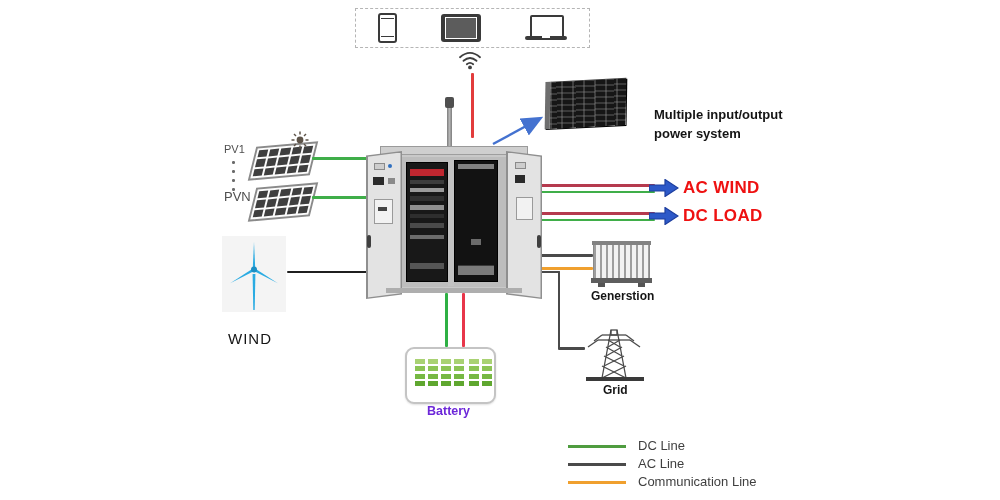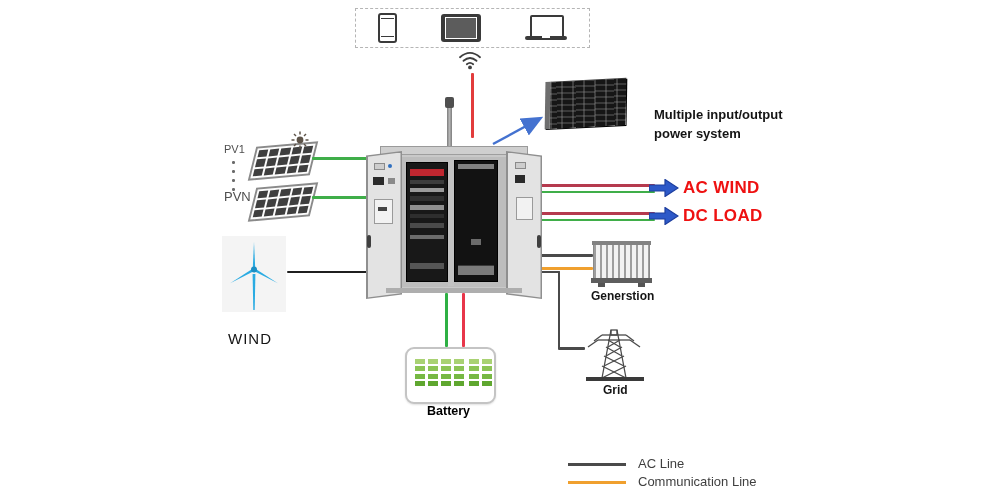--- a/index.html
+++ b/index.html
@@ -237,21 +237,21 @@
   <div class="vline" style="left: 445px; top: 293px; height: 54px; background: rgb(46, 176, 68);"></div>
   <div class="vline" style="left: 462px; top: 293px; height: 54px; background: rgb(232, 54, 74);"></div>
   <div class="batt-box">
     <div class="batt-col" style="left:8px;"></div>
     <div class="batt-col" style="left:21px;"></div>
     <div class="batt-col" style="left:34px;"></div>
     <div class="batt-col" style="left:47px;"></div>
     <div class="batt-col" style="left:62px;"></div>
     <div class="batt-col" style="left:75px;"></div>
   </div>
-  <div class="lbl" style="left:427px;top:404px;font-size:12.5px;font-weight:700;color:#000000;">Battery</div>
+  <div class="lbl" style="left:427px;top:404px;font-size:12.5px;font-weight:700;color:#6d28d9;">Battery</div>
 
   <div class="antenna-pole"></div>
   <div class="antenna-cap"></div>
   <div class="cab-lid"></div>
   <div class="cab-body"></div>
   <div class="cab-interior"></div>
 
   <div class="rack" style="left:406px;width:42px;">
     <div class="mod" style="top:6px;height:7px;background:#bf2730;"></div>
     <div class="mod" style="top:17px;height:4px;background:#3c3c3c;"></div>
@@ -285,20 +285,24 @@
   <div class="door" style="left:506px;">
     <div class="edge" style="clip-path:polygon(0 0,100% 3%,100% 100%,0 97%);"></div>
     <div class="face" style="clip-path:polygon(0 0,100% 3%,100% 100%,0 97%);"></div>
     <div class="door-detail" style="left:9px;top:11px;width:9px;height:5px;background:#cdcdcd;border:1px solid #8a8a8a;"></div>
     <div class="door-detail" style="left:9px;top:24px;width:10px;height:8px;background:#2b2b2b;"></div>
     <div class="door-detail" style="left:10px;top:46px;width:15px;height:21px;background:#f2f2f2;border:1px solid #9a9a9a;"></div>
     <div class="door-detail" style="left:31px;top:84px;width:4px;height:13px;background:#3f3f3f;border-radius:2px;"></div>
   </div>
   <div class="cab-base"></div>
 
+  <div class="legend-row" style="left:568px;top:438px;width:220px;">
+    <div class="legend-swatch" style="background: rgb(79, 156, 63);"></div>
+    <div class="legend-label">DC Line</div>
+  </div>
   <div class="legend-row" style="left:568px;top:474px;width:220px;">
     <div class="legend-swatch" style="background: rgb(240, 160, 46);"></div>
     <div class="legend-label">Communication Line</div>
   </div>
   <div class="legend-row" style="left:568px;top:456px;width:220px;">
     <div class="legend-swatch" style="background: rgb(74, 74, 74);"></div>
     <div class="legend-label">AC Line</div>
   </div>
 
 </div>

